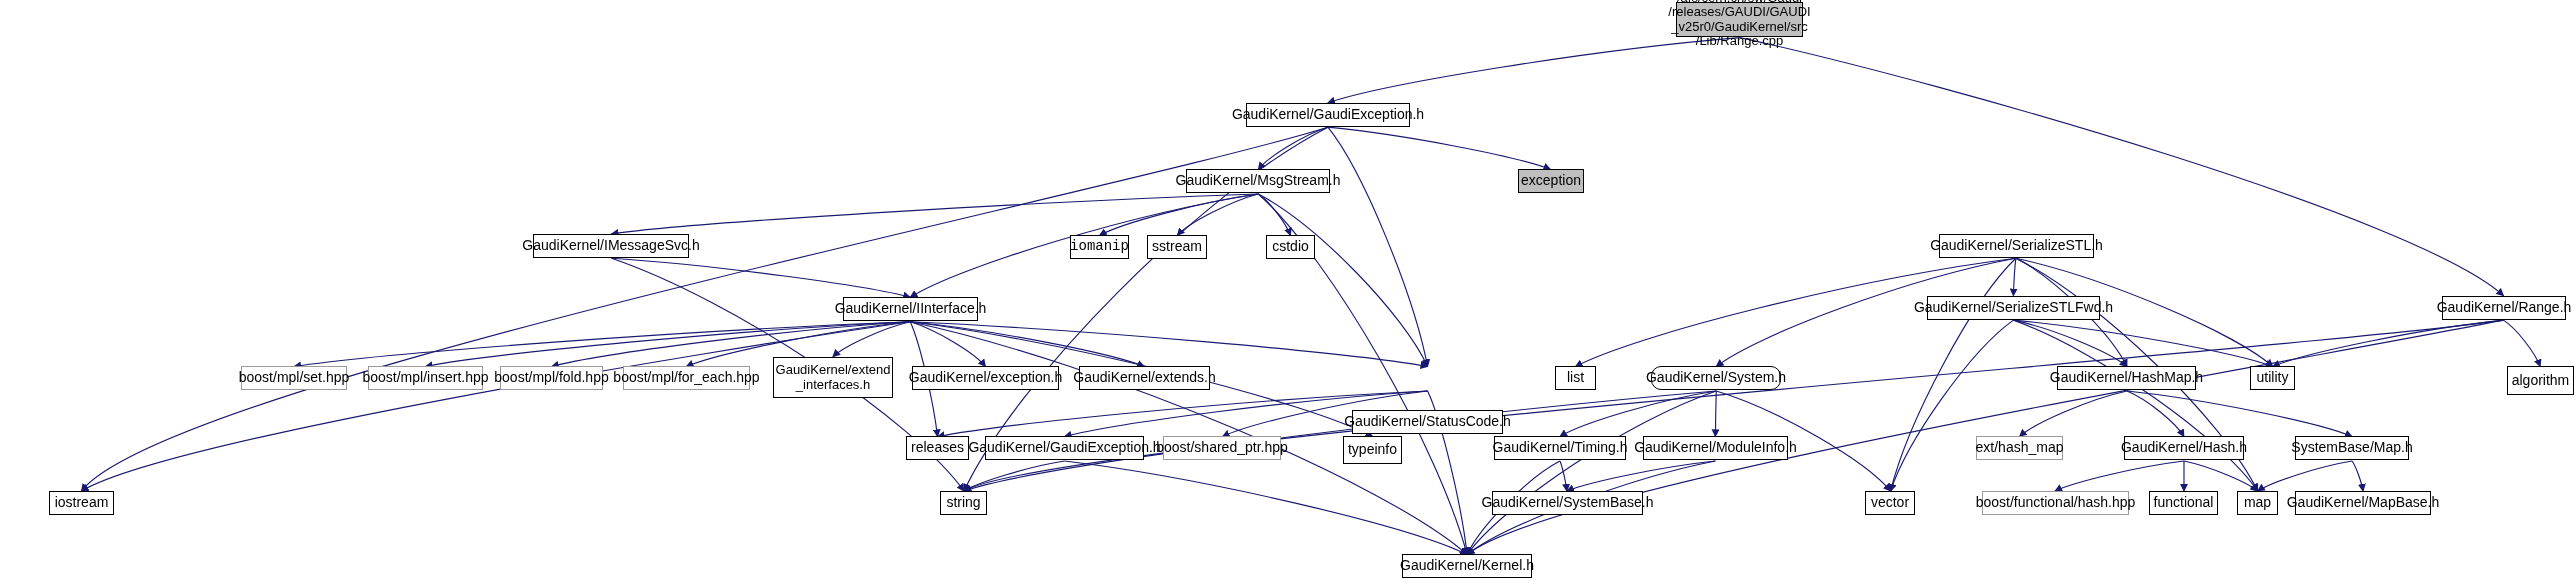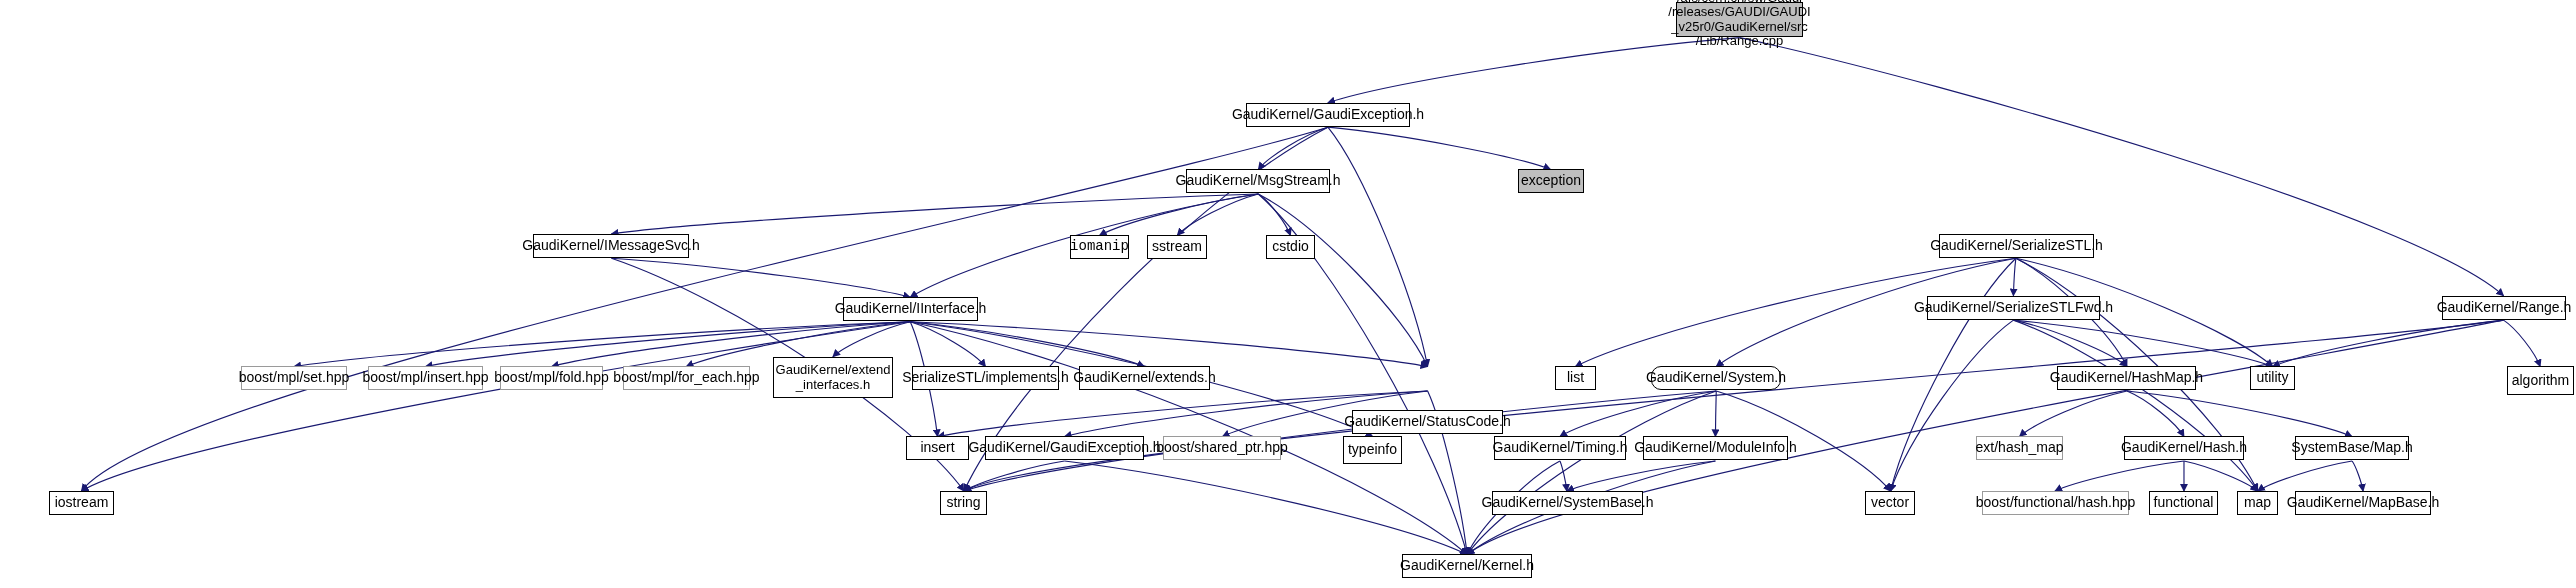--- a/index.html
+++ b/index.html
@@ -108,29 +108,29 @@
       <div class="node" style="left: 1939px; top: 234px; width: 155px; height: 24.4px;">GaudiKernel/SerializeSTL.h</div>
       <div class="node" style="left: 843px; top: 297px; width: 135px; height: 24.4px;">GaudiKernel/IInterface.h</div>
       <div class="node" style="left: 1927px; top: 296px; width: 173px; height: 24.4px;">GaudiKernel/SerializeSTLFwd.h</div>
       <div class="node" style="left: 2442px; top: 296px; width: 124px; height: 24.4px;">GaudiKernel/Range.h</div>
       <div class="node greyborder" style="left: 241px; top: 366px; width: 106px; height: 24.4px;">boost/mpl/set.hpp</div>
       <div class="node greyborder" style="left: 368px; top: 366px; width: 115px; height: 24.4px;">boost/mpl/insert.hpp</div>
       <div class="node greyborder" style="left: 500px; top: 366px; width: 103px; height: 24.4px;">boost/mpl/fold.hpp</div>
       <div class="node greyborder" style="left: 623px; top: 366px; width: 127px; height: 24.4px;">boost/mpl/for_each.hpp</div>
       <div class="node multiline" style="left: 773px; top: 357px; width: 120px; height: 41px;">GaudiKernel/extend
 _interfaces.h</div>
-      <div class="node" style="left: 912px; top: 366px; width: 147px; height: 24.4px;">SerializeSTL/implements.h</div>
+      <div class="node" style="left: 912px; top: 366px; width: 147px; height: 24.4px;">GaudiKernel/exception.h</div>
       <div class="node" style="left: 1079px; top: 366px; width: 131px; height: 24.4px;">GaudiKernel/extends.h</div>
       <div class="node" style="left: 1352px; top: 366px; width: 151px; height: 24.4px; margin-top: 44px;">GaudiKernel/StatusCode.h</div>
       <div class="node" style="left: 1555px; top: 366px; width: 41px; height: 24.4px;">list</div>
       <div class="node" style="left: 1651px; top: 366px; width: 130px; height: 24.4px; border-radius: 10px;">GaudiKernel/System.h</div>
       <div class="node" style="left: 2057px; top: 366px; width: 139px; height: 24.4px;">GaudiKernel/HashMap.h</div>
       <div class="node" style="left: 2250px; top: 366px; width: 45px; height: 24.4px;">utility</div>
       <div class="node" style="left: 2507px; top: 366px; width: 67px; height: 29px;">algorithm</div>
-      <div class="node" style="left: 906px; top: 436px; width: 63px; height: 24.4px;">insert</div>
+      <div class="node" style="left: 906px; top: 436px; width: 63px; height: 24.4px;">releases</div>
       <div class="node" style="left: 985px; top: 436px; width: 159px; height: 24.4px;">GaudiKernel/GaudiException.h</div>
       <div class="node greyborder" style="left: 1163px; top: 436px; width: 118px; height: 24.4px;">boost/shared_ptr.hpp</div>
       <div class="node" style="left: 1343px; top: 436px; width: 59px; height: 28px;">typeinfo</div>
       <div class="node" style="left: 1494px; top: 436px; width: 132px; height: 24.4px;">GaudiKernel/Timing.h</div>
       <div class="node" style="left: 1643px; top: 436px; width: 145px; height: 24.4px;">GaudiKernel/ModuleInfo.h</div>
       <div class="node greyborder" style="left: 1976px; top: 436px; width: 87px; height: 24.4px;">ext/hash_map</div>
       <div class="node" style="left: 2124px; top: 436px; width: 120px; height: 24.4px;">GaudiKernel/Hash.h</div>
       <div class="node" style="left: 2295px; top: 436px; width: 114px; height: 24.4px;">SystemBase/Map.h</div>
       <div class="node" style="left: 1492px; top: 491px; width: 151px; height: 24.4px;">GaudiKernel/SystemBase.h</div>
       <div class="node" style="left: 1865px; top: 491px; width: 50px; height: 24.4px;">vector</div>

